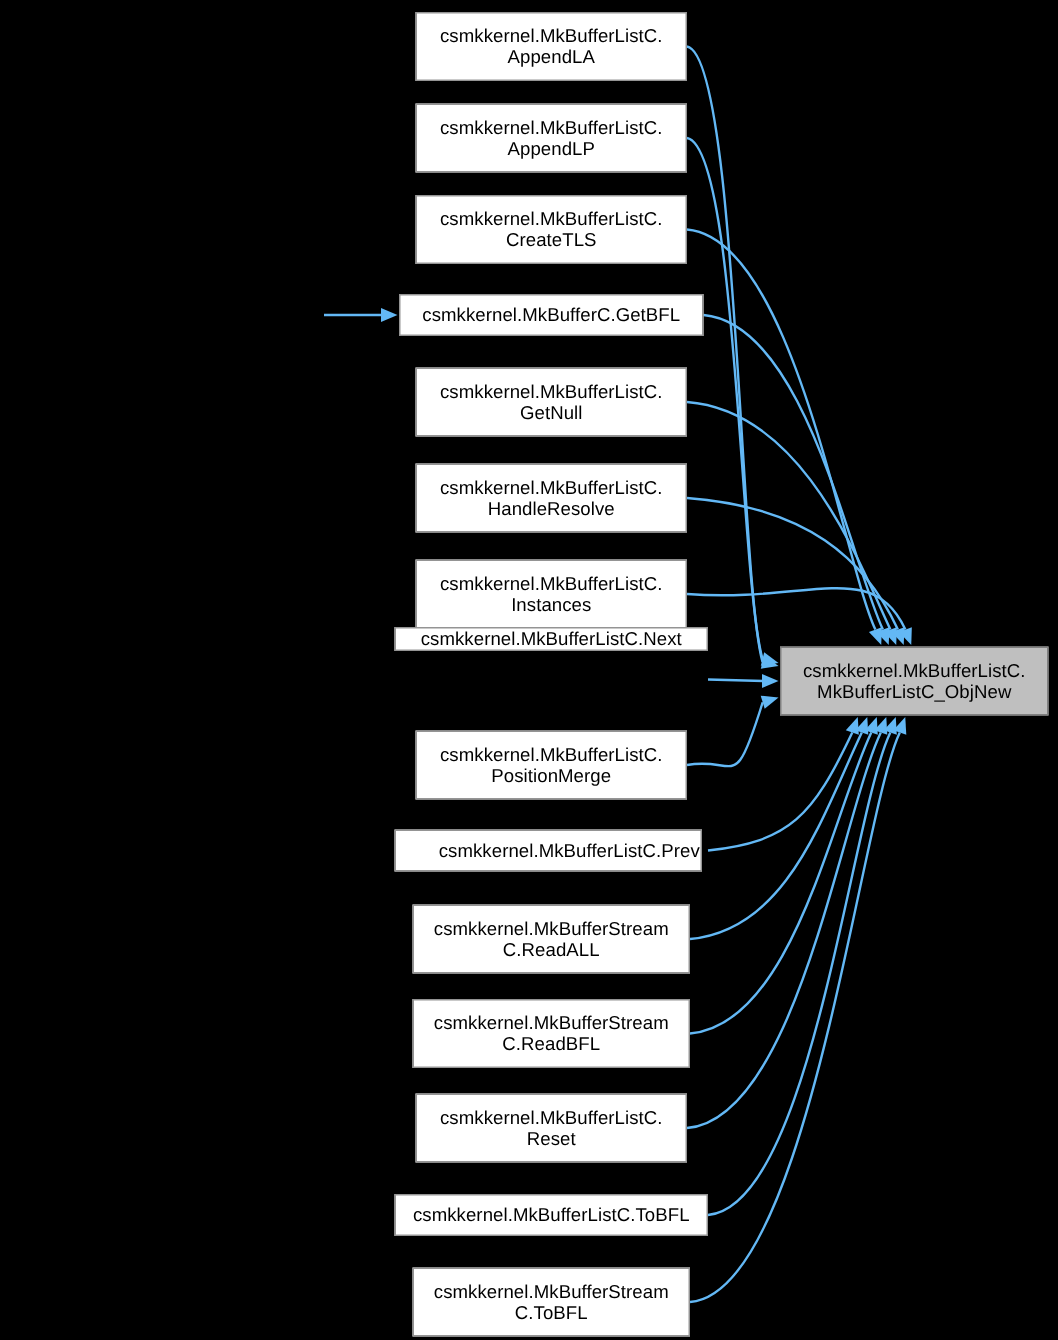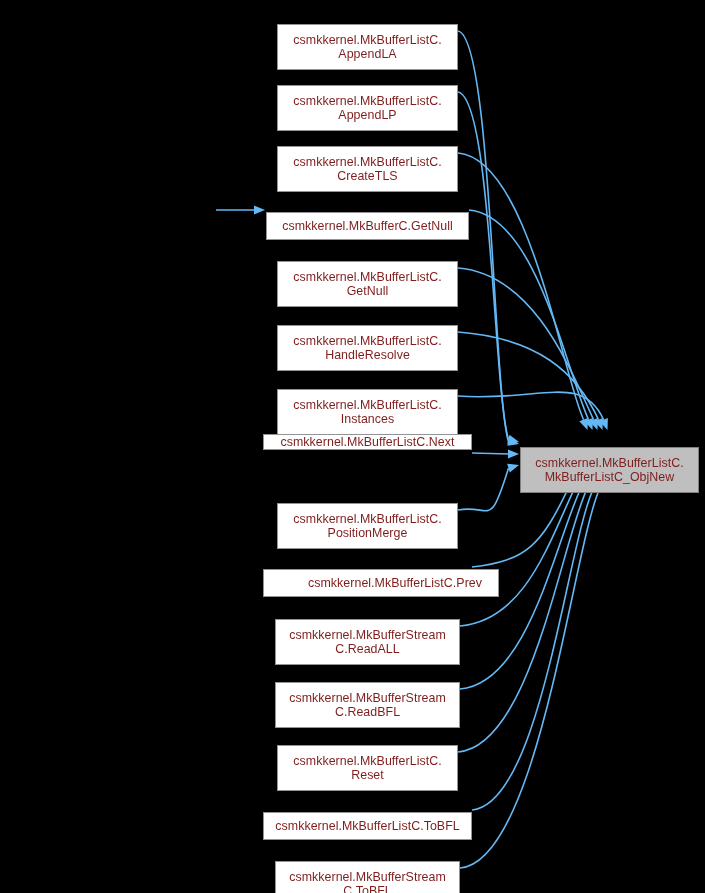--- a/index.html
+++ b/index.html
@@ -25,26 +25,25 @@
   }
   .node {
     position: absolute;
     box-sizing: border-box;
     background: #ffffff;
     border: 1px solid #949494;
     display: flex;
     align-items: center;
     justify-content: center;
     text-align: center;
-    color: #7f1d1d;
+    color: #000000;
     font-size: 12.4px;
     line-height: 14.4px;
     letter-spacing: 0.05px;
     z-index: 2;
-    margin-top: 16px;
   }
   .node .label {
     display: block;
     padding: 0 3px;
     white-space: pre-line;
   }
   .node.target {
     background: #bfbfbf;
     border: 1px solid #808080;
   }
@@ -106,42 +105,42 @@
       </div>
       <div class="node" id="node-append_lp" style="left: 277px; top: 69px; width: 181px; height: 46px;">
         <span class="label">csmkkernel.MkBufferListC.
 AppendLP</span>
       </div>
       <div class="node" id="node-create_tls" style="left: 277px; top: 130px; width: 181px; height: 46px;">
         <span class="label">csmkkernel.MkBufferListC.
 CreateTLS</span>
       </div>
       <div class="node" id="node-get_bfl" style="left: 266px; top: 196px; width: 203px; height: 28px;">
-        <span class="label">csmkkernel.MkBufferC.GetNull</span>
+        <span class="label">csmkkernel.MkBufferC.GetBFL</span>
       </div>
       <div class="node" id="node-get_null" style="left: 277px; top: 245px; width: 181px; height: 46px;">
         <span class="label">csmkkernel.MkBufferListC.
 GetNull</span>
       </div>
       <div class="node" id="node-handle_resolve" style="left: 277px; top: 309px; width: 181px; height: 46px;">
         <span class="label">csmkkernel.MkBufferListC.
 HandleResolve</span>
       </div>
       <div class="node" id="node-instances" style="left: 277px; top: 373px; width: 181px; height: 46px;">
         <span class="label">csmkkernel.MkBufferListC.
 Instances</span>
       </div>
       <div class="node" id="node-next" style="left: 263px; top: 418px; width: 209px; height: 16px; text-align: right;">
         <span class="label">csmkkernel.MkBufferListC.Next</span>
       </div>
       <div class="node" id="node-position_merge" style="left: 277px; top: 487px; width: 181px; height: 46px;">
         <span class="label">csmkkernel.MkBufferListC.
 PositionMerge</span>
       </div>
-      <div class="node" id="node-prev" style="left: 263px; top: 553px; width: 236px; height: 28px; padding-left: 28px;">
+      <div class="node" id="node-prev" style="left: 263px; top: 553px; width: 205px; height: 28px; padding-left: 28px;">
         <span class="label">csmkkernel.MkBufferListC.Prev</span>
       </div>
       <div class="node" id="node-read_all" style="left: 275px; top: 603px; width: 185px; height: 46px;">
         <span class="label">csmkkernel.MkBufferStream
 C.ReadALL</span>
       </div>
       <div class="node" id="node-read_bfl" style="left: 275px; top: 666px; width: 185px; height: 46px;">
         <span class="label">csmkkernel.MkBufferStream
 C.ReadBFL</span>
       </div>

